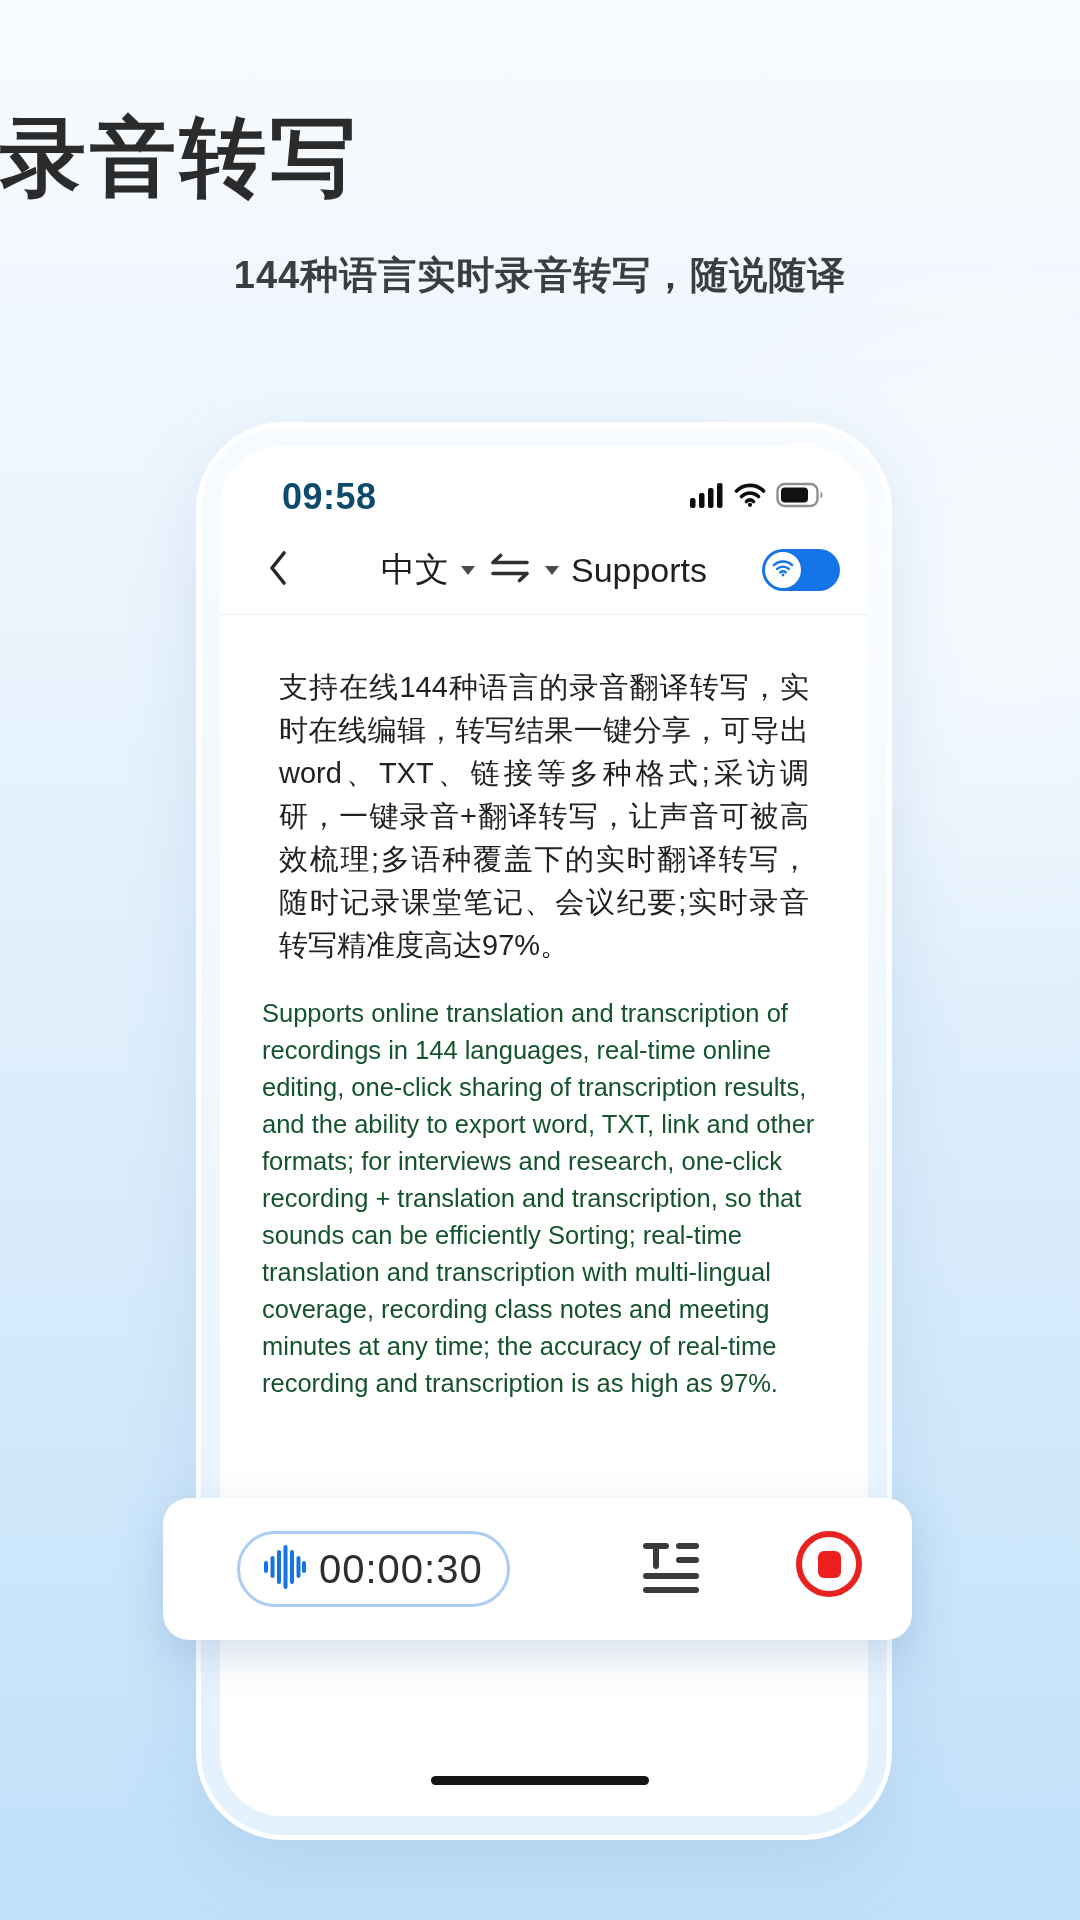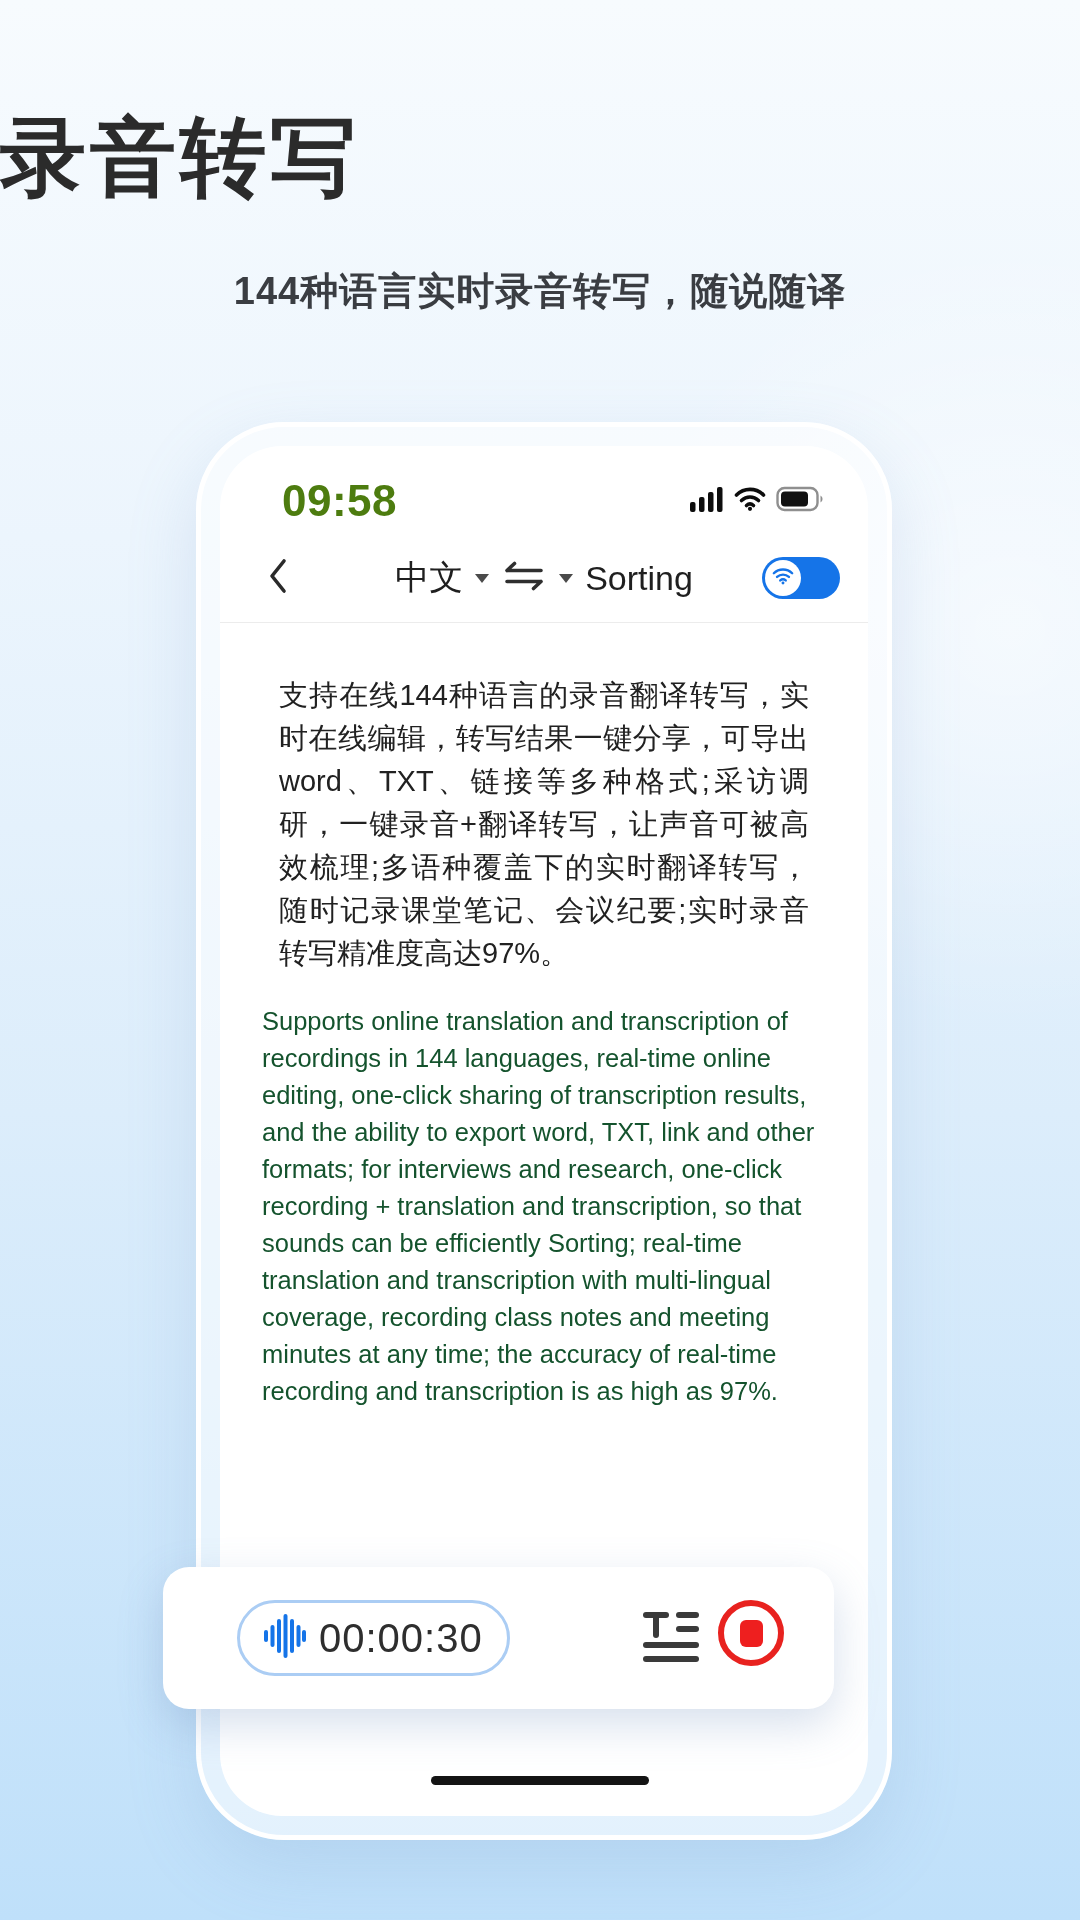--- a/index.html
+++ b/index.html
@@ -4,53 +4,53 @@
 <style>
   html,body{margin:0;padding:0;}
   body{font-family:"Liberation Sans",sans-serif;}
   .stage{position:relative;width:1080px;height:1920px;overflow:hidden;
     background:linear-gradient(180deg,#f7fbfe 0%,#ecf5fd 28%,#dcedfb 58%,#bfe0fa 100%);}
   .glow{position:absolute;left:600px;top:220px;width:820px;height:820px;border-radius:50%;
     background:radial-gradient(circle,rgba(255,255,255,0.55) 0%,rgba(255,255,255,0) 68%);}
   .title{position:absolute;top:100px;left:0;width:100%;text-align:left;
     font-size:86px;font-weight:700;color:#2b2b2b;letter-spacing:4px;}
   .subtitle{position:absolute;top:250px;left:0;width:100%;text-align:center;
-    font-size:38px;font-weight:600;color:#3a3d42;letter-spacing:1px;margin-top:16px;}
+    font-size:38px;font-weight:600;color:#3a3d42;letter-spacing:1px;}
 
   
   .phone{position:absolute;left:196px;top:422px;width:686px;height:1408px;border-radius:88px;
     background:rgba(255,255,255,0.55);border:5px solid #ffffff;
     box-shadow:0 26px 70px rgba(120,155,200,0.20);}
   .screen{position:absolute;left:19px;top:19px;right:19px;bottom:19px;
     background:#ffffff;border-radius:62px;overflow:hidden;}
 
   .statusbar{display:flex;justify-content:space-between;align-items:center;
     padding:30px 44px 0 62px;}
-  .time{font-size:44px;font-weight:700;color:#4d7c0f;letter-spacing:0.5px;}
+  .time{font-size:36px;font-weight:700;color:#0c4a6e;letter-spacing:0.5px;}
   .status-icons{display:flex;align-items:center;gap:10px;}
 
   .navbar{position:relative;height:80px;margin-top:12px;display:flex;align-items:center;}
   .back-btn{position:absolute;left:38px;top:20px;width:40px;height:40px;display:flex;
     align-items:center;justify-content:center;}
   .lang-center{margin:8px auto;display:flex;align-items:center;gap:12px;}
   .lang-label{font-size:34px;color:#1f1f1f;font-weight:500;}
   .caret{width:0;height:0;border-left:7px solid transparent;border-right:7px solid transparent;
     border-top:9px solid #4a4a4a;}
   .toggle{position:absolute;right:28px;top:19px;width:78px;height:42px;border-radius:21px;
     background:#1574e8;}
   .knob{position:absolute;left:3px;top:3px;width:36px;height:36px;border-radius:50%;
     background:#ffffff;display:flex;align-items:center;justify-content:center;}
   .divider{height:1px;background:#ececec;margin-top:4px;}
 
   .content{padding:34px 42px 0 42px;}
   .zh{font-size:29px;line-height:43px;color:#212121;text-align:justify;}
   .en{margin-top:28px;font-size:25.5px;line-height:37px;color:#14532d;}
 
   
-  .recorder{position:absolute;left:163px;top:1567px;width:671px;height:142px;background:#ffffff;
+  .recorder{position:absolute;left:163px;top:1498px;width:749px;height:142px;background:#ffffff;
     border-radius:26px;box-shadow:0 16px 44px rgba(110,145,190,0.28);z-index:5;}
   .timer-pill{position:absolute;left:74px;top:33px;height:70px;border:3px solid #abcdf4;
     border-radius:40px;display:flex;align-items:center;gap:13px;padding:0 24px;background:#ffffff;}
   .timer-text{font-size:40px;color:#2e2e2e;font-weight:500;letter-spacing:1px;}
   .transcript-btn{position:absolute;left:478px;top:43px;width:60px;height:56px;}
   .stop-btn{position:absolute;right:50px;top:33px;width:66px;height:66px;box-sizing:border-box;
     border:6px solid #e8221f;border-radius:50%;background:#ffffff;
     display:flex;align-items:center;justify-content:center;}
   .stop-square{width:23px;height:27px;background:#ee1f1f;border-radius:6px;}
 
@@ -110,21 +110,21 @@
         <div class="lang-center">
           <span class="lang-label">中文</span>
           <span class="caret"></span>
           <span>
             <svg width="46" height="30" viewBox="0 0 46 30">
               <path d="M6 9.5 H40 M13.5 2.5 L6 9.5" fill="none" stroke="#2f2f2f" stroke-width="3.6" stroke-linecap="round" stroke-linejoin="round"></path>
               <path d="M40 20.5 H6 M32.5 27.5 L40 20.5" fill="none" stroke="#2f2f2f" stroke-width="3.6" stroke-linecap="round" stroke-linejoin="round"></path>
             </svg>
           </span>
           <span class="caret"></span>
-          <span class="lang-label">Sorting</span>
+          <span class="lang-label">Supports</span>
         </div>
 
         <div class="toggle">
           <div class="knob">
             <span>
               <svg width="22" height="18" viewBox="0 0 24 19">
                 <path d="M2 6.5 C 7.5 1, 16.5 1, 22 6.5" stroke="#1574e8" stroke-width="2.6" fill="none" stroke-linecap="round"></path>
                 <path d="M5.5 10.5 C 9.2 7.2, 14.8 7.2, 18.5 10.5" stroke="#1574e8" stroke-width="2.6" fill="none" stroke-linecap="round"></path>
                 <path d="M9 14.3 C 10.8 12.8, 13.2 12.8, 15 14.3" stroke="#1574e8" stroke-width="2.6" fill="none" stroke-linecap="round"></path>
                 <circle cx="12" cy="17.2" r="1.6" fill="#1574e8"></circle>

